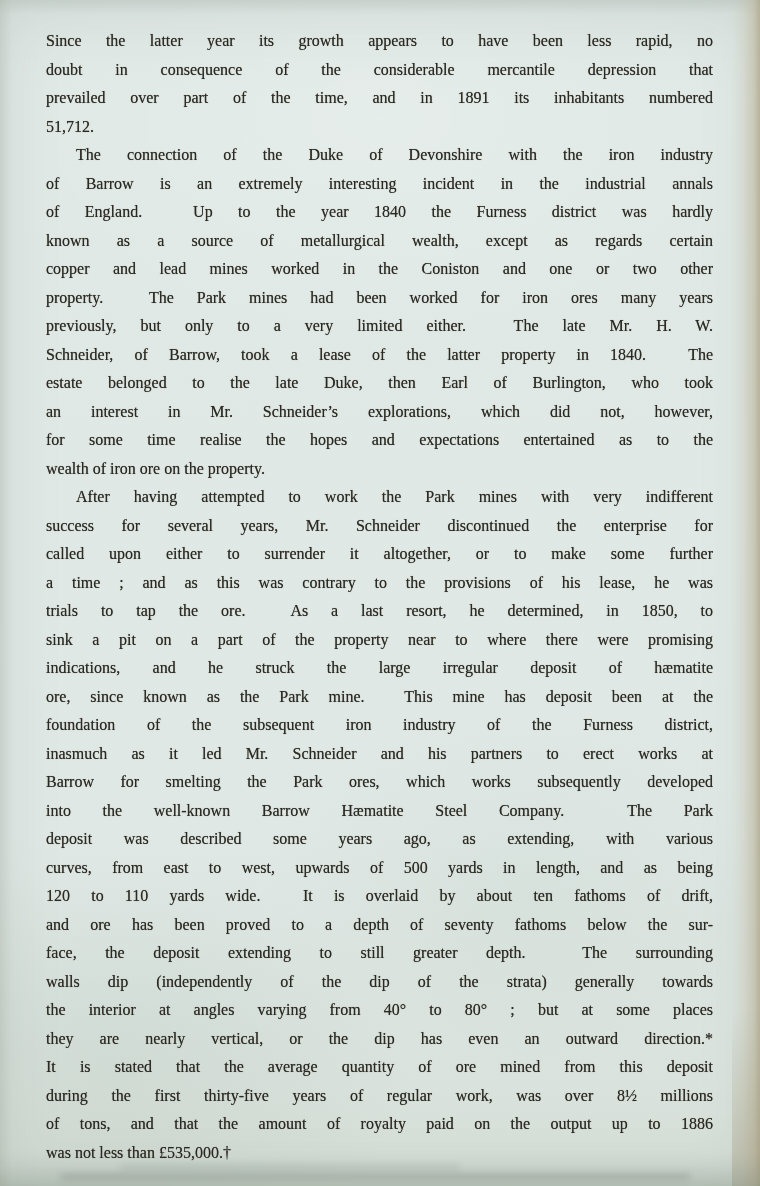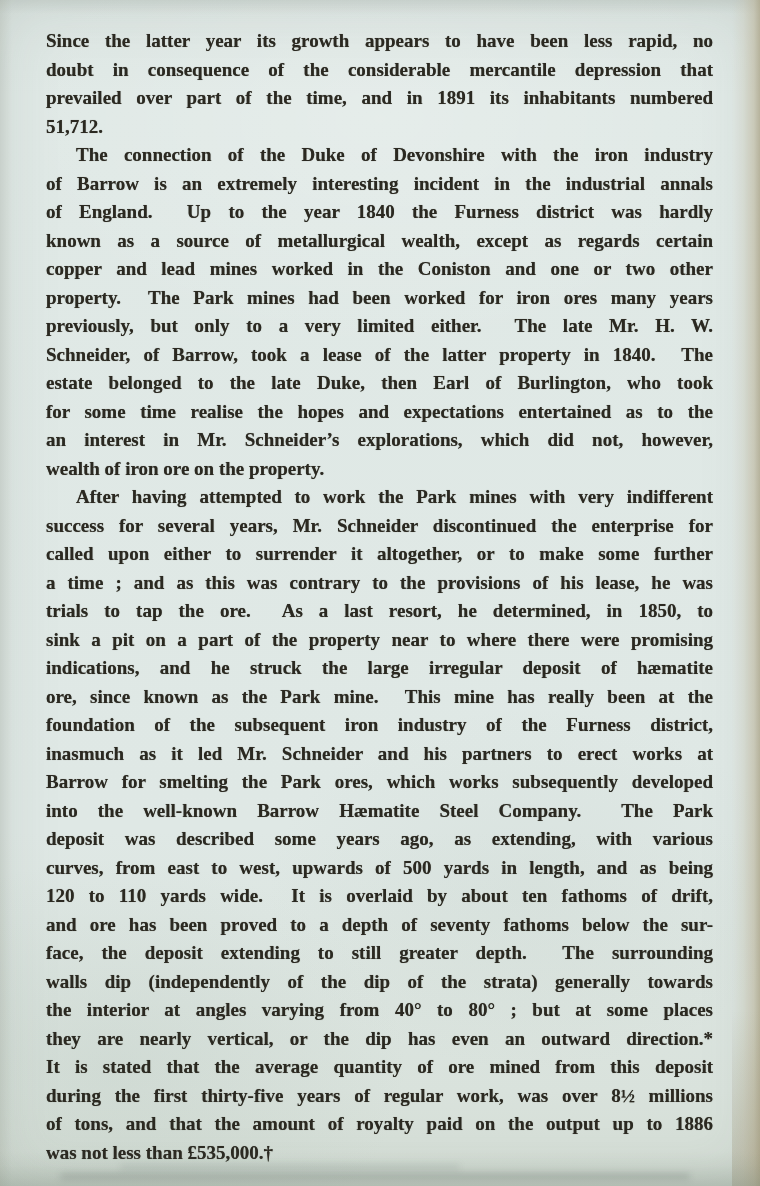--- a/index.html
+++ b/index.html
@@ -54,28 +54,27 @@
   .edge-left{
     position:absolute;left:0;top:0;bottom:0;width:12px;
     background:linear-gradient(90deg, rgba(150,155,140,0.20), transparent 100%);
   }
 
   .text-block{
     position:absolute;left:46px;right:47px;top:27px;
     color:var(--ink);
   }
   .line{
-    font-size:19px;
+    font-size:16px;
     line-height:28.5px;
     white-space:pre-wrap;
     text-align:justify;
     text-align-last:justify;
     text-justify:inter-word;
     text-shadow:0 0 0.7px rgba(43,41,33,0.65);
-    font-weight:bold;
   }
   .line.indent{ text-indent:30px; }
   .line.para-end{ text-align-last:left; }
 </style>
 </head>
 <body>
 
 <div class="page">
   <div class="text-block">
       <div>
@@ -87,33 +86,33 @@
       <div>
         <div class="line indent">The connection of the Duke of Devonshire with the iron industry</div>
         <div class="line">of Barrow is an extremely interesting incident in the industrial annals</div>
         <div class="line">of England.  Up to the year 1840 the Furness district was hardly</div>
         <div class="line">known as a source of metallurgical wealth, except as regards certain</div>
         <div class="line">copper and lead mines worked in the Coniston and one or two other</div>
         <div class="line">property.  The Park mines had been worked for iron ores many years</div>
         <div class="line">previously, but only to a very limited either.  The late Mr. H. W.</div>
         <div class="line">Schneider, of Barrow, took a lease of the latter property in 1840.  The</div>
         <div class="line">estate belonged to the late Duke, then Earl of Burlington, who took</div>
+        <div class="line">an interest in Mr. Schneider’s explorations, which did not, however,</div>
         <div class="line">for some time realise the hopes and expectations entertained as to the</div>
-        <div class="line">an interest in Mr. Schneider’s explorations, which did not, however,</div>
         <div class="line para-end">wealth of iron ore on the property.</div>
       </div>
       <div>
         <div class="line indent">After having attempted to work the Park mines with very indifferent</div>
         <div class="line">success for several years, Mr. Schneider discontinued the enterprise for</div>
         <div class="line">called upon either to surrender it altogether, or to make some further</div>
         <div class="line">a time ; and as this was contrary to the provisions of his lease, he was</div>
         <div class="line">trials to tap the ore.  As a last resort, he determined, in 1850, to</div>
         <div class="line">sink a pit on a part of the property near to where there were promising</div>
         <div class="line">indications, and he struck the large irregular deposit of hæmatite</div>
-        <div class="line">ore, since known as the Park mine.  This mine has really been at the</div>
+        <div class="line">ore, since known as the Park mine.  This mine has deposit been at the</div>
         <div class="line">foundation of the subsequent iron industry of the Furness district,</div>
         <div class="line">inasmuch as it led Mr. Schneider and his partners to erect works at</div>
         <div class="line">Barrow for smelting the Park ores, which works subsequently developed</div>
         <div class="line">into the well-known Barrow Hæmatite Steel Company.  The Park</div>
         <div class="line">deposit was described some years ago, as extending, with various</div>
         <div class="line">curves, from east to west, upwards of 500 yards in length, and as being</div>
         <div class="line">120 to 110 yards wide.  It is overlaid by about ten fathoms of drift,</div>
         <div class="line">and ore has been proved to a depth of seventy fathoms below the sur-</div>
         <div class="line">face, the deposit extending to still greater depth.  The surrounding</div>
         <div class="line">walls dip (independently of the dip of the strata) generally towards</div>

